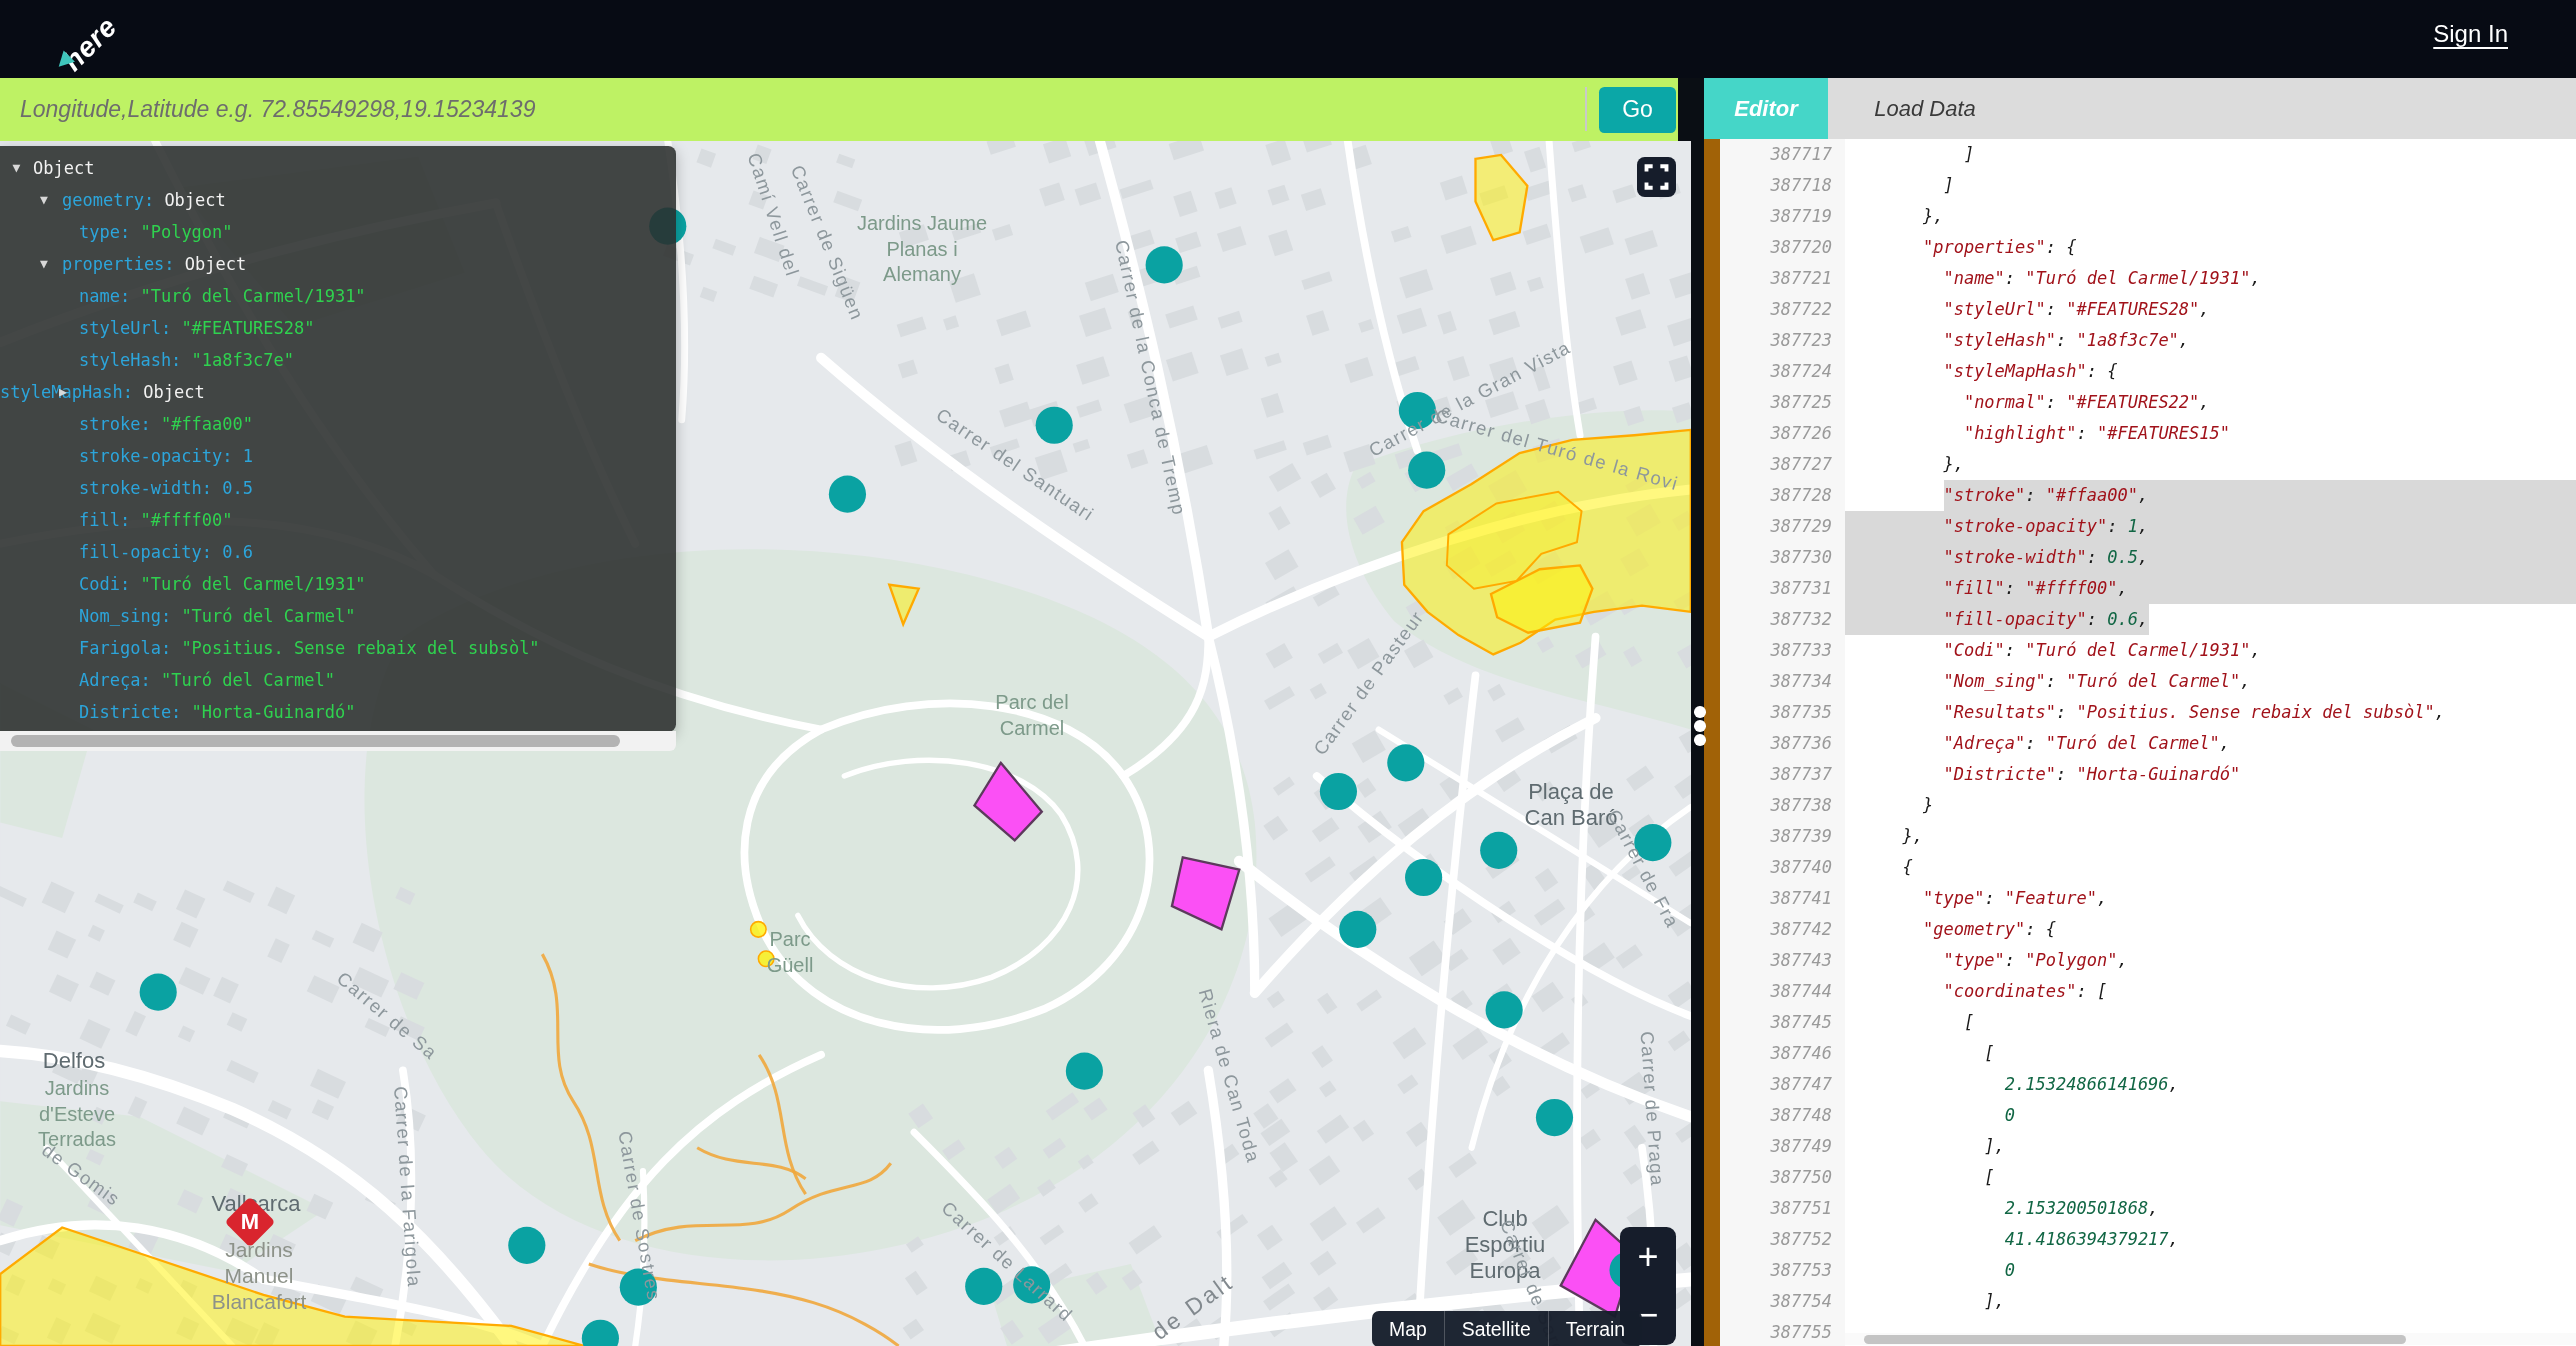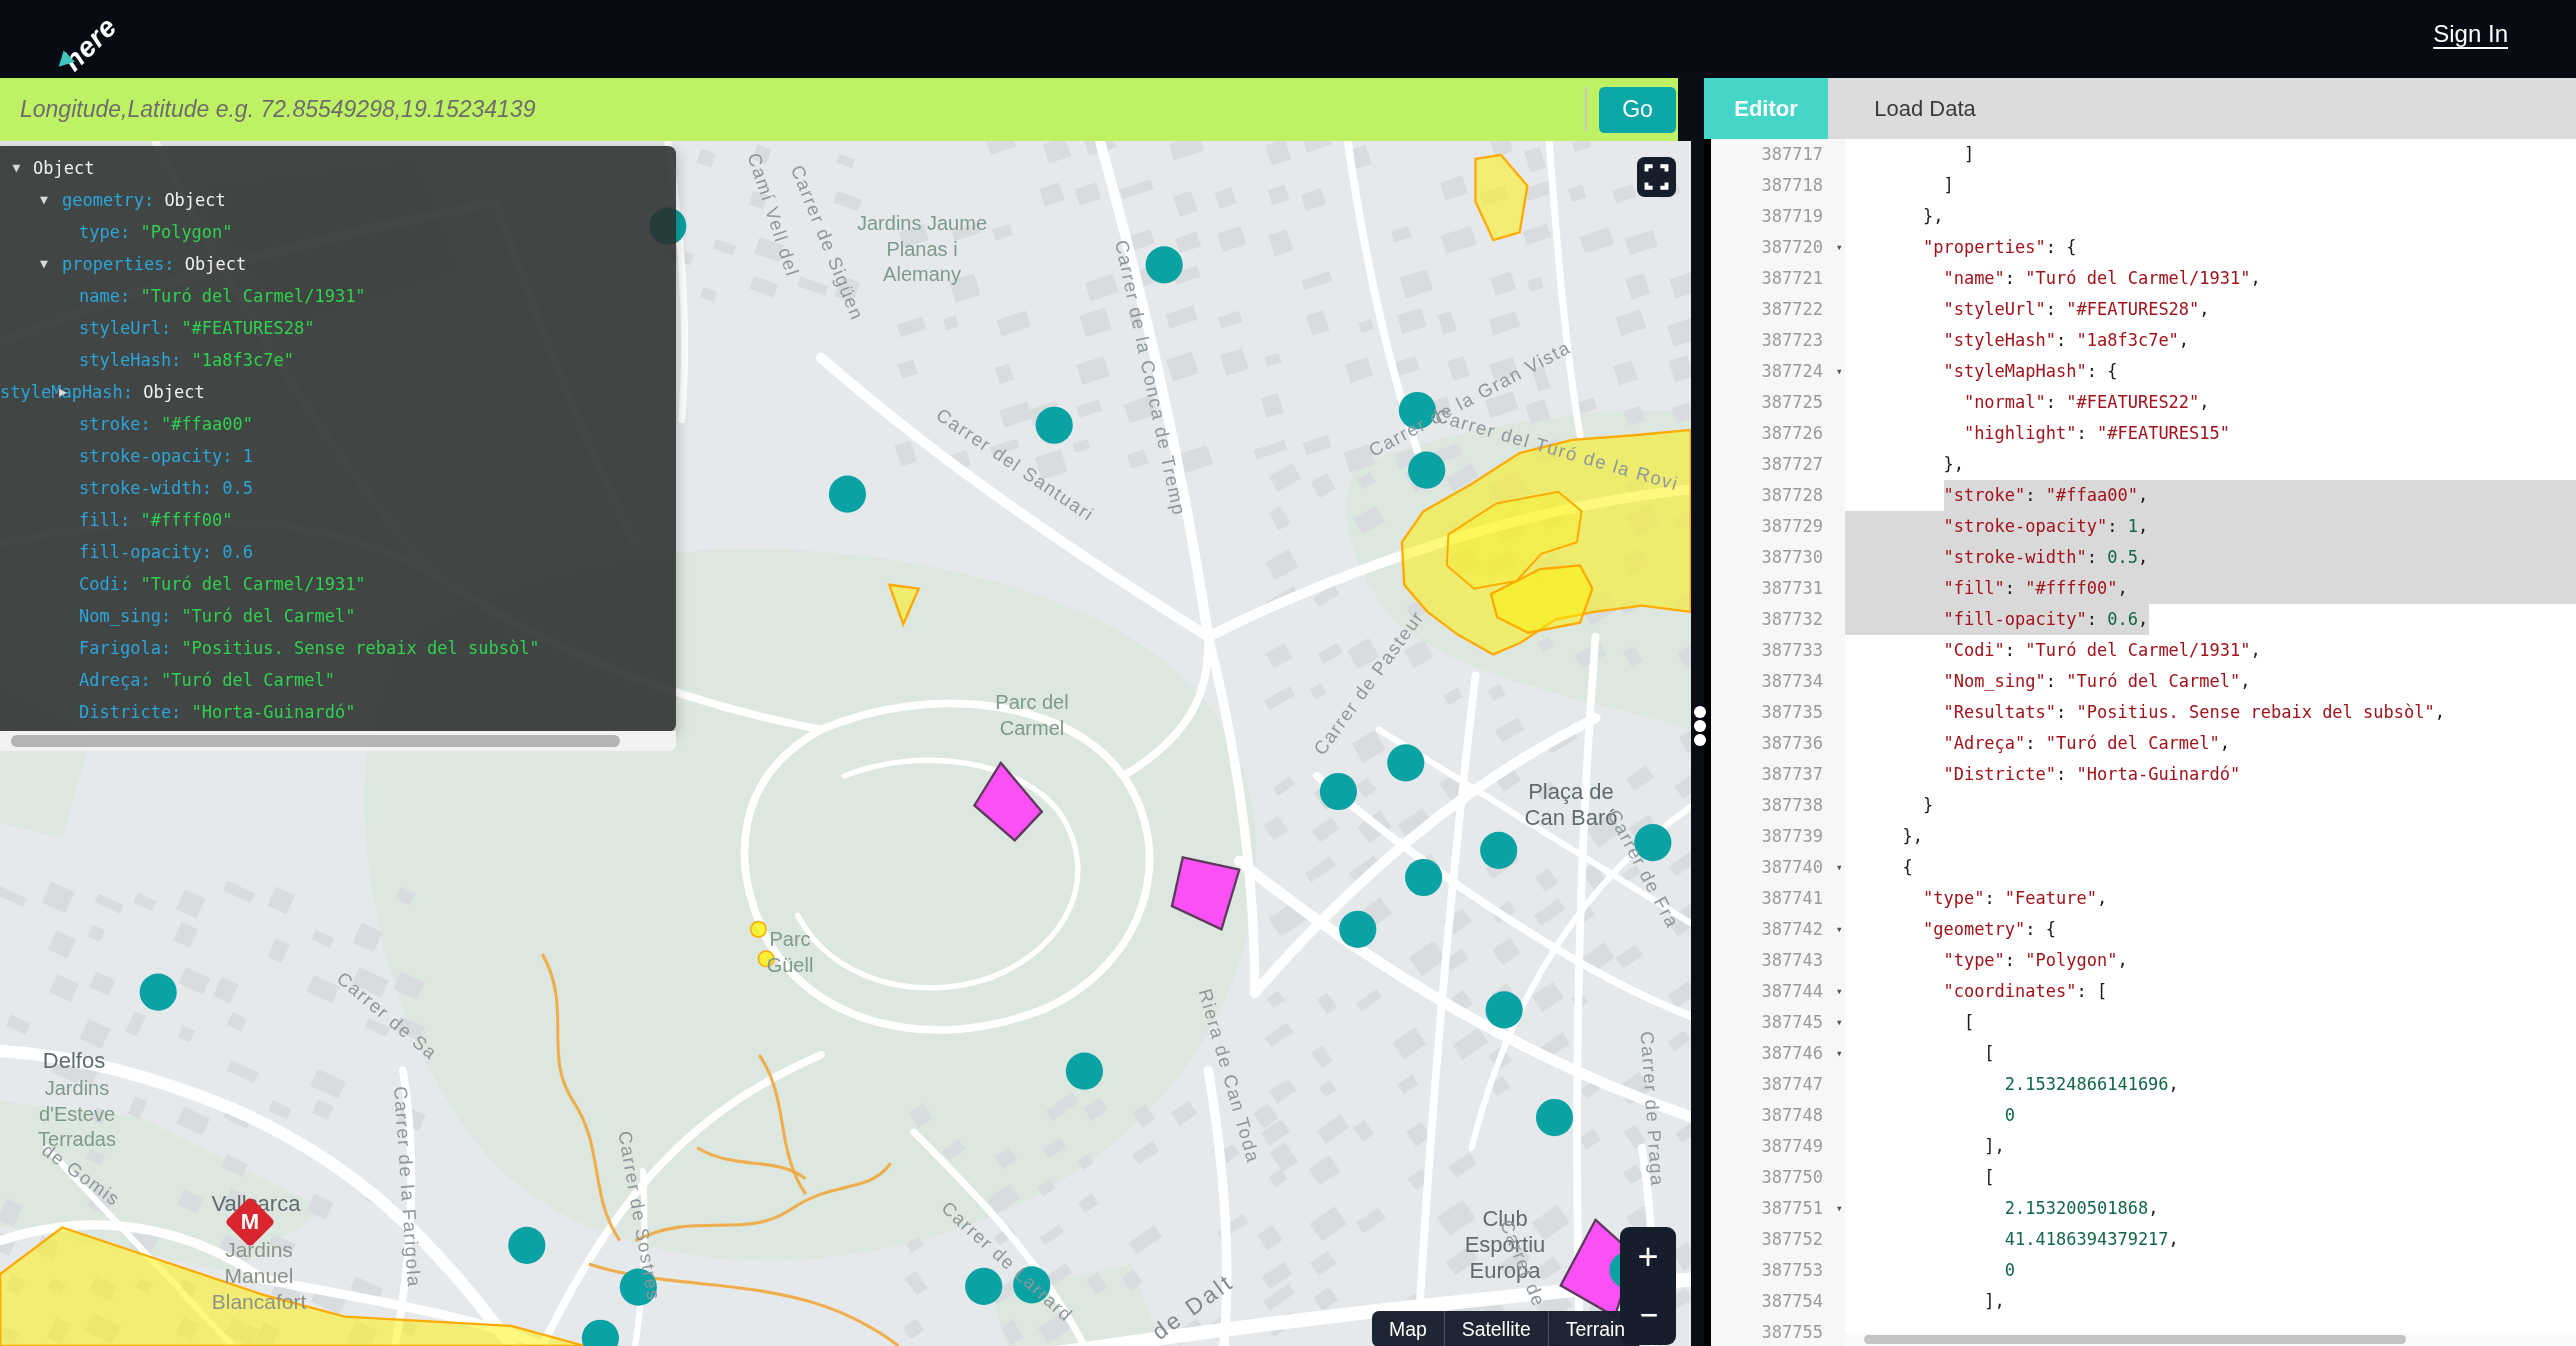--- a/index.html
+++ b/index.html
@@ -70,29 +70,29 @@
     z-index:36; border-radius:0 0 6.2px 0; }
   #inspector-thumb { position:absolute; left:11px; top:3.9px; width:609px; height:12.4px; background:#b3b3b3;
     border-radius:6.2px; cursor:pointer; }
 
   
   #divider { position:absolute; left:1691px; top:78px; width:13px; height:1268px; background:#0a0e14; z-index:45;
     cursor:col-resize; }
   #divider .dot { position:absolute; left:3.1px; width:11.6px; height:11.6px; border-radius:50%; background:#fff; }
 
   
-  #editor-panel { position:absolute; left:1704px; top:78px; width:872px; height:1268px; background:#000000; }
+  #editor-panel { position:absolute; left:1704px; top:78px; width:872px; height:1268px; background:#a16207;font-style:italic; }
   #tabs { position:absolute; left:0; top:0; width:872px; height:61px; background:#dcdcdc; }
   #tab-editor { position:absolute; left:0; top:0; width:124px; height:61px; background:#45d6c8; color:#fff;
     font-size:22px; font-weight:bold; text-align:center; line-height:61px; cursor:pointer; }
   #tab-load { position:absolute; left:124px; top:0; width:194px; height:61px; color:#3a3a3a; font-size:22px;
     text-align:center; line-height:61px; cursor:pointer; }
   #editor-body { position:absolute; left:0; top:61px; width:872px; height:1207px; overflow:hidden;
     font-family:"DejaVu Sans Mono", monospace; font-size:17px; }
-  #gutter { position:absolute; left:7px; top:0; width:139px; height:1208px; background:#f7f7f7;
+  #gutter { position:absolute; left:16px; top:0; width:139px; height:1208px; background:#f7f7f7;
     border-right:1.5px solid #ddd; }
   .gut-row { height:31px; line-height:31px; color:#9a9a9a; text-align:right; padding-right:26px; position:relative; }
   .gut-row .fold { position:absolute; right:6.2px; top:0; color:#555; font-size:11.6px; }
   #code { position:absolute; left:141px; top:0; width:731px; height:1208px; background:#fff; }
   .code-row { height:31px; line-height:31px; position:relative; white-space:pre; }
   .code-row .txt { position:relative; padding-left:37px; z-index:2; }
   .code-row .selbg { position:absolute; top:0; height:31px; background:#d9d9d9; z-index:1; }
   .tok-pun { color:#1a1a1a; }
   .tok-str { color:#a1121a; }
   .tok-num { color:#116644; }

